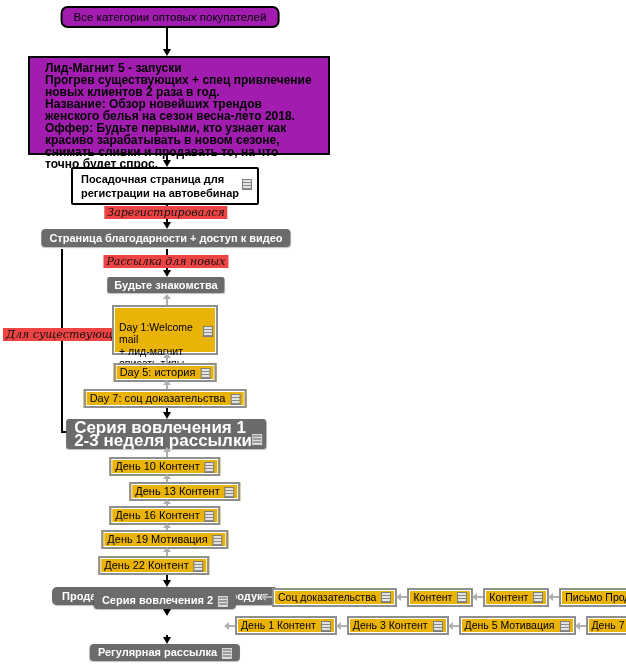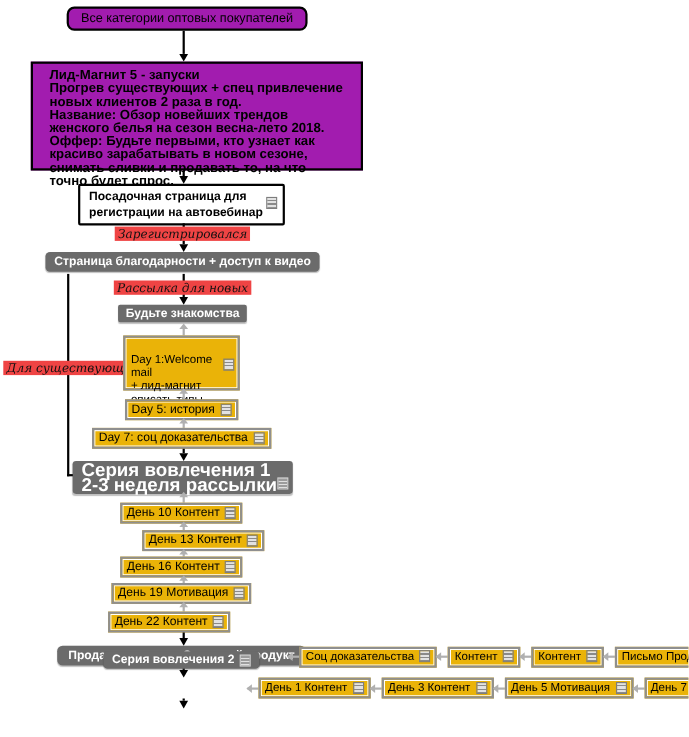--- a/index.html
+++ b/index.html
@@ -187,14 +187,17 @@
       <span>День 5 Мотивация</span><span class="note-icon"></span>
     </div>
     <div class="hconn"></div>
     <div class="cbox">
       <span>День 7 Контент</span>
     </div>
   </div>
 
   <div class="barrow" style="left:166px;top:635px;height:2px;"></div>
 
+  <div class="node dark ctr" style="left:165px;top:644px;font-size:11px;padding:2px 8px;">
+    <span>Регулярная рассылка</span><span class="note-icon on-dark"></span>
+  </div>
 
 </div>
 
 </body></html>

